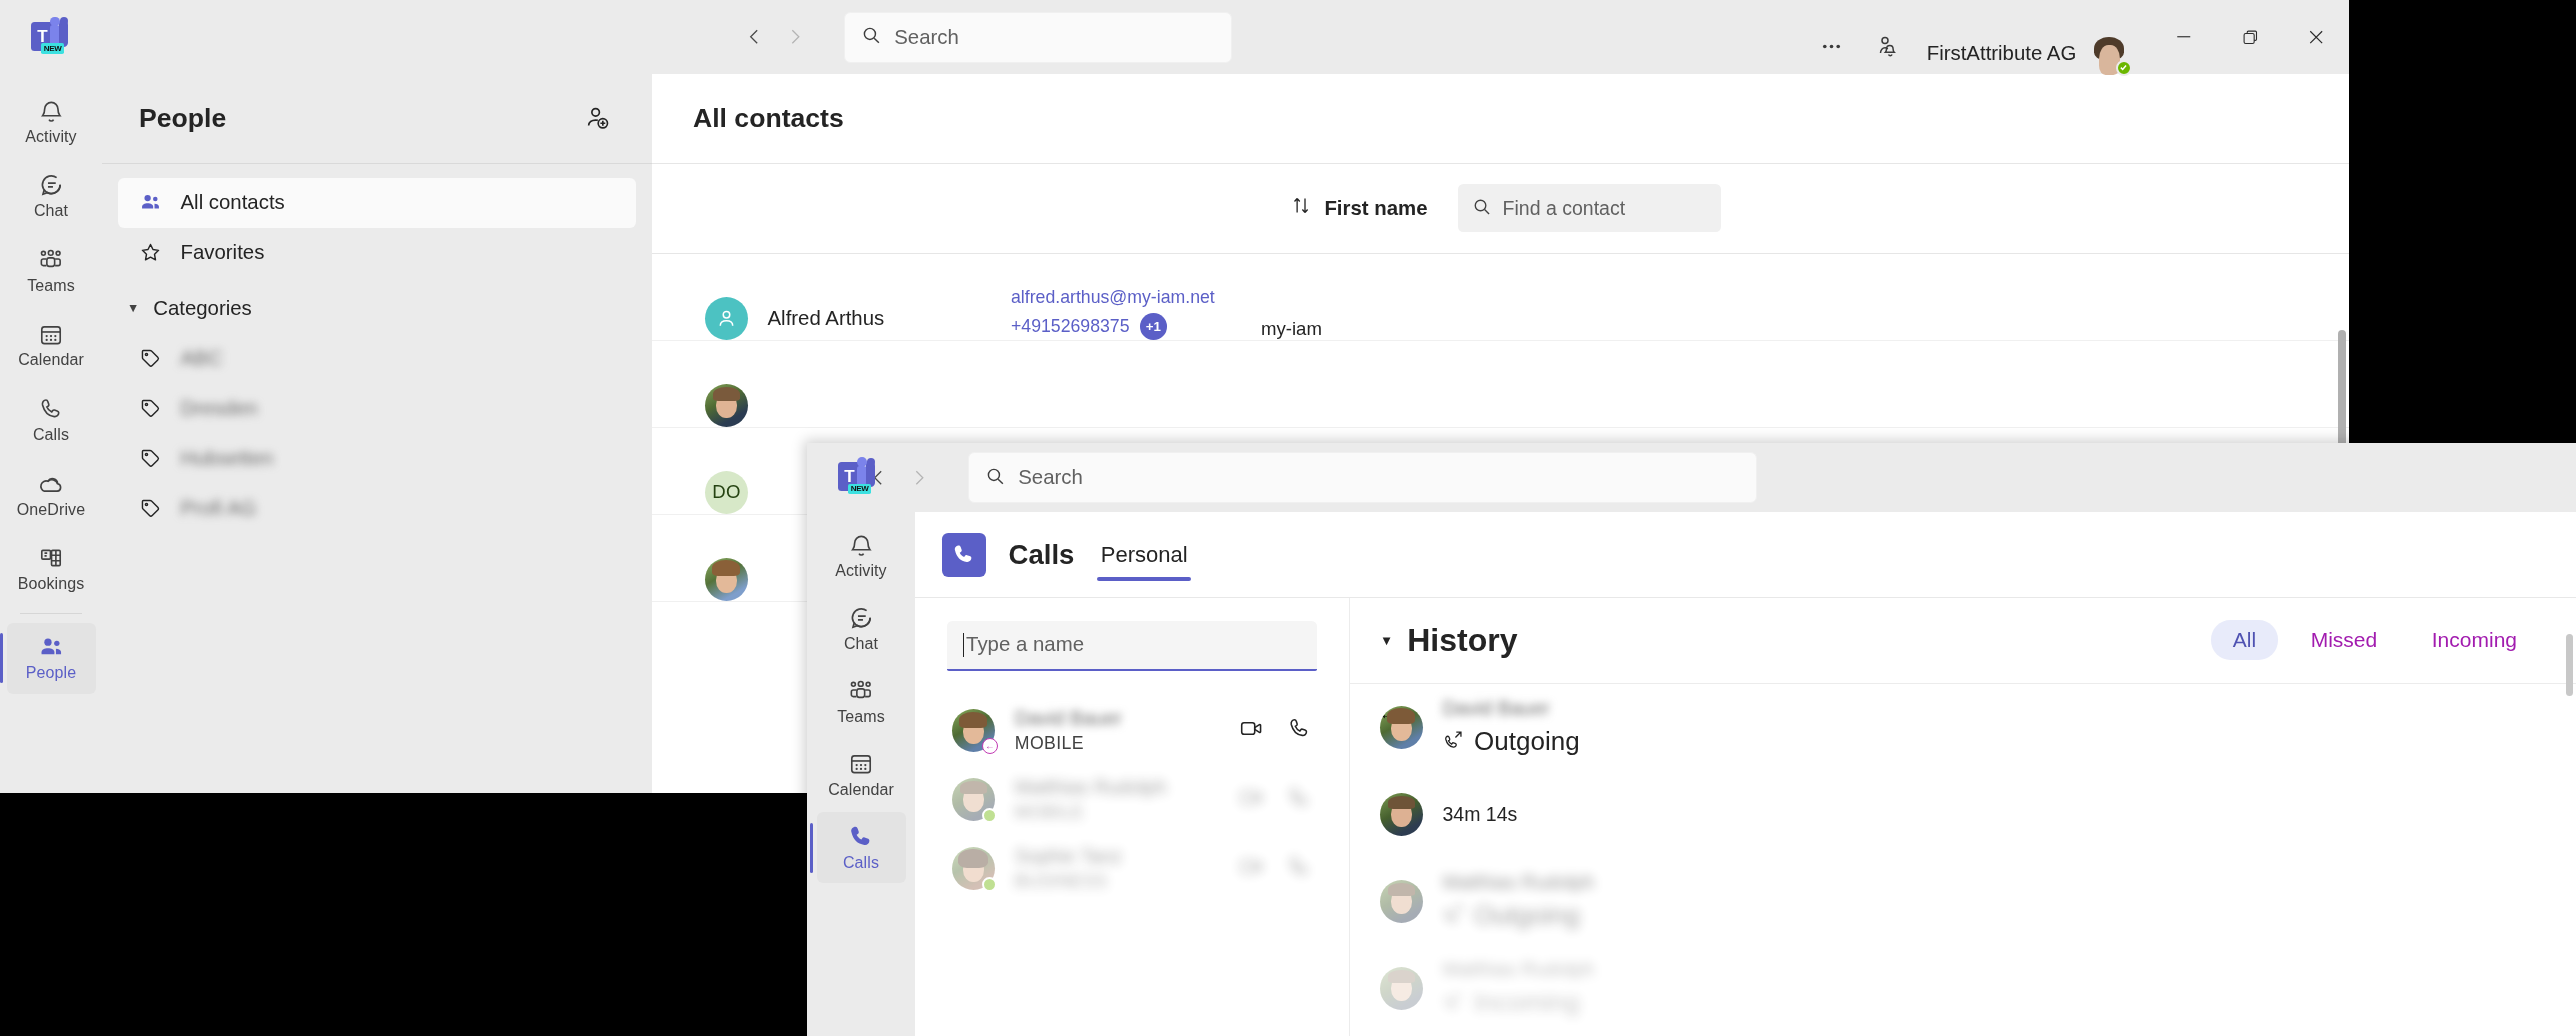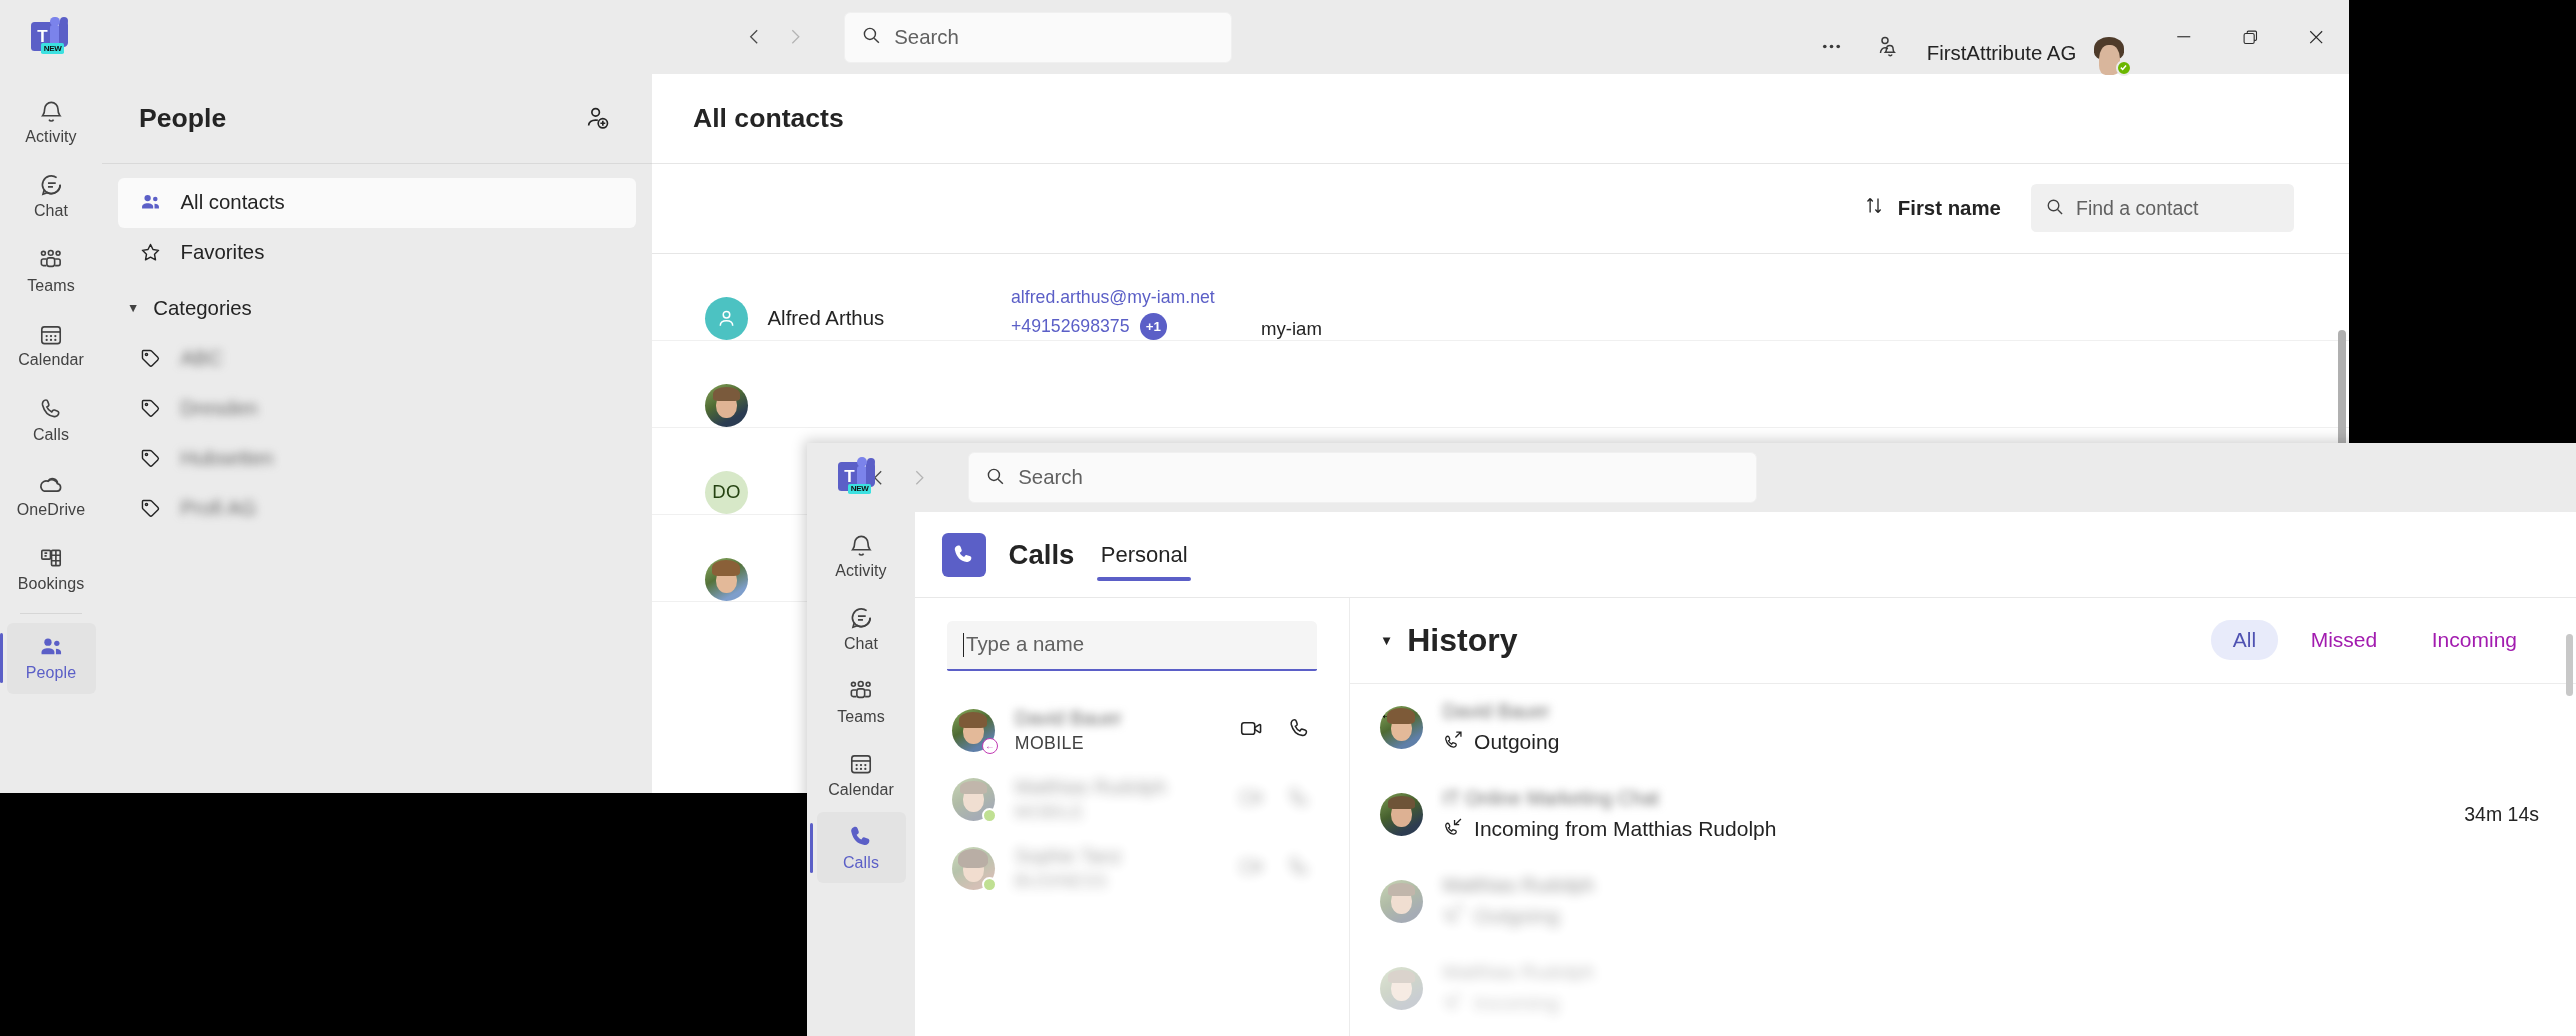--- a/index.html
+++ b/index.html
@@ -111,21 +111,21 @@
   }
   .caret { font-size:12.4px; color:#424242; }
   .blurtext {
     color:#6b6b6b; filter:blur(4.4px); user-select:none; font-size:20.4px;
   }
 
   .content { flex:1; background:#fff; display:flex; flex-direction:column; min-width:0; }
   .content-head { height:89px; display:flex; align-items:center; padding:0 41px; }
   .content-title { font-size:26.6px; font-weight:bold; color:#242424; }
   .content-sub { height:0.9px; background:#e6e6e6; }
-  .toolbar { height:89px; display:flex; align-items:center; justify-content:flex-end; padding:0 55px; gap:19.5px; }
+  .toolbar { height:89px; display:flex; align-items:center; justify-content:center; padding:0 39px; gap:19.5px; }
   .sortbtn { display:flex; align-items:center; gap:12.4px; font-size:20.4px; font-weight:bold; color:#242424; padding:7px 10.6px; border-radius:4.4px; }
   .findbox {
     width:263px; height:48px; background:#f0f0f0; border-radius:5.3px;
     display:flex; align-items:center; gap:11.5px; padding:0 14px;
   }
   .findbox .ph { color:#616161; font-size:19.5px; }
 
   .thead { display:flex; height:55px; align-items:center; padding:0 0 0 53px; color:#424242; font-size:18.6px; }
   .thead-div { height:0.9px; background:#e6e6e6; }
   .col-name { width:306px; display:flex; align-items:center; gap:7px; }
@@ -208,21 +208,21 @@
   .hist-caret { font-size:13.3px; color:#242424; margin-right:14px; }
   .hist-filters { margin-left:auto; display:flex; align-items:center; gap:10.6px; }
   .filt { font-size:21px; color:#a21caf; padding:8px 22px; border-radius:19.5px; }
   .filt.on { background:#e8ebfa; color:#4f52b2; }
   .hist-div { height:0.9px; background:#ececec; }
   .hist-list { flex:1; overflow:hidden; }
   .hist-row { display:flex; align-items:center; height:87px; padding:0 37px 0 30px; gap:19.5px; }
   .hist-av { width:43px; height:43px; border-radius:50%; position:relative; flex-shrink:0; }
   .hist-txt { display:flex; flex-direction:column; gap:6.2px; flex:1; min-width:0; }
   .hist-name { font-size:19.5px; }
-  .hist-dir { display:flex; align-items:center; gap:10.6px; font-size:21px; color:#242424; }
+  .hist-dir { display:flex; align-items:center; gap:10.6px; font-size:26px; color:#242424; }
   .hist-dur { font-size:19.5px; color:#242424; white-space:nowrap; }
 
   .blur-s { filter:blur(4.4px); color:#6e6e6e; user-select:none; }
   .blur-m { filter:blur(5.3px); user-select:none; }
   .dimrow { opacity:0.42; }
   .dimrow2 { opacity:0.25; }
 
   .ph-a { background:linear-gradient(150deg,#8aab5e 0%,#4f6b33 42%,#5f7fa8 78%); }
   .ph-a::after { content:""; position:absolute; left:10.6px; top:9.8px; width:21px; height:25px; border-radius:48%; background:#e3b999; }
   .ph-a::before { content:""; position:absolute; left:7px; top:2.7px; width:28px; height:16px; border-radius:50% 50% 22% 22%; background:#7d5a38; z-index:2;}
@@ -762,32 +762,20 @@
                         </svg>
                     </span>
                     <span>Outgoing</span>
                   </span>
                 </span>
                 <span class="hist-dur"></span>
               </div>
 
               <div class="hist-row">
                 <span class="hist-av ph-b"></span>
-                <span class="hist-txt">
-                  <span class="hist-name blur-s">IT Online Marketing Chat</span>
-                  <span class="hist-dir">
-                    <span>
-                      <svg width="21" height="21" viewBox="0 0 24 24" fill="none" stroke="#242424" stroke-width="1.5">
-                          <path d="M5.6 8.3c.75 0 1.15.5 1.4 1.25l.66 1.9c.2.66 0 1.16-.5 1.5l-.9.58c.66 1.65 1.98 2.97 3.63 3.7l.62-.9c.35-.5.83-.7 1.5-.5l1.9.66c.74.25 1.2.66 1.2 1.4 0 1.74-1.57 3.06-3.3 2.8C7.1 19.9 4.6 17.4 3.2 11.7c-.4-2 .83-3.4 2.4-3.4z"></path>
-                          <path d="M20.5 3.5 L14.2 9.8 M13.2 4.5v5.3h5.3"></path>
-                        </svg>
-                    </span>
-                    <span>Incoming from Matthias Rudolph</span>
-                  </span>
-                </span>
                 <span class="hist-dur">34m 14s</span>
               </div>
 
               <div class="hist-row dimrow">
                 <span class="hist-av ph-b">
                   <span class="pres-avail"></span>
                 </span>
                 <span class="hist-txt">
                   <span class="hist-name blur-m">Matthias Rudolph</span>
                   <span class="hist-dir blur-m">

